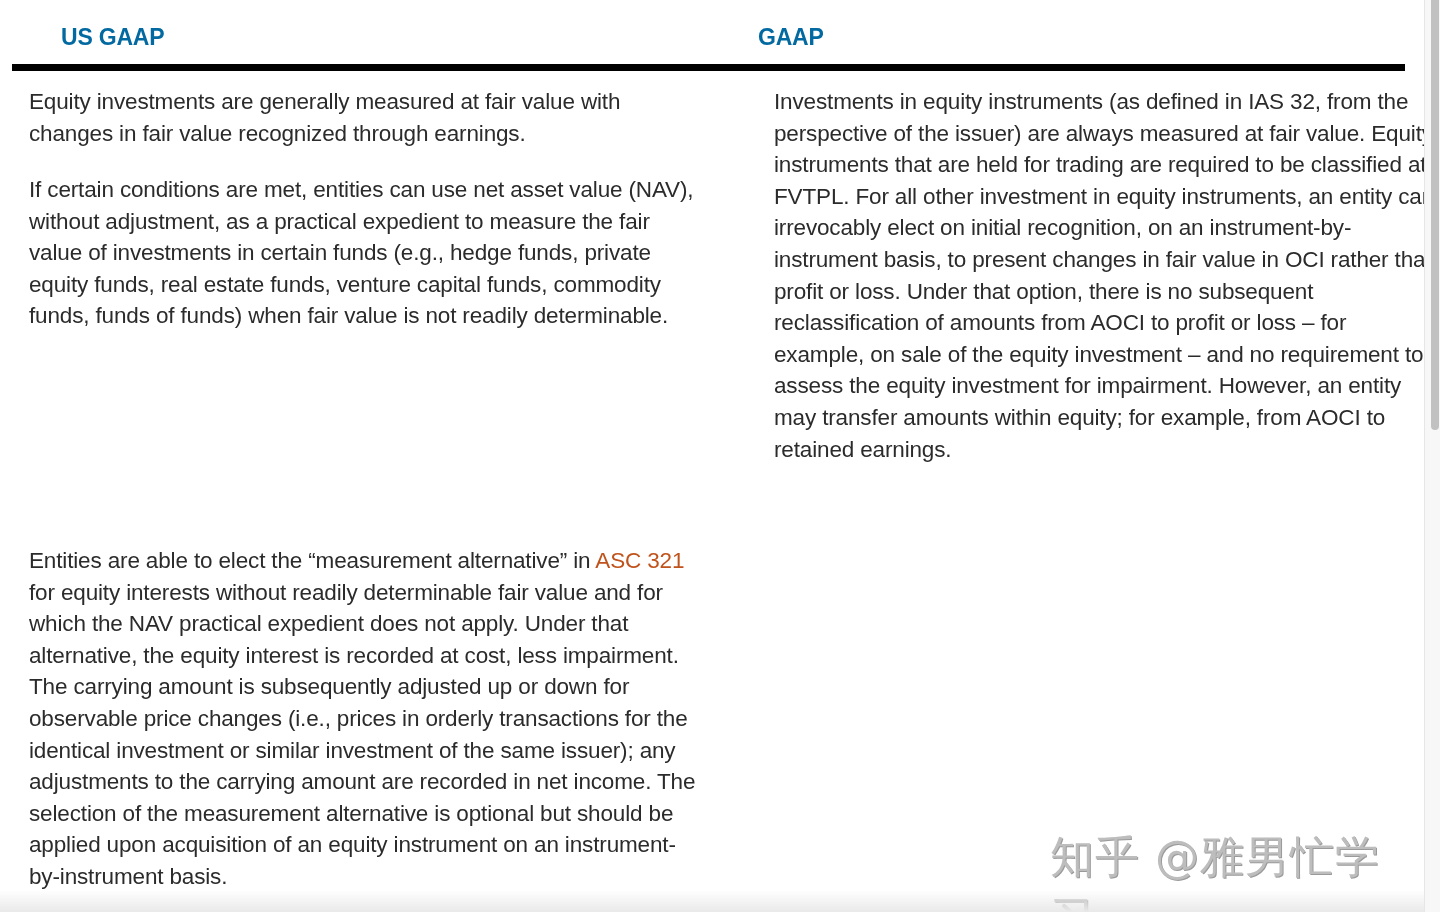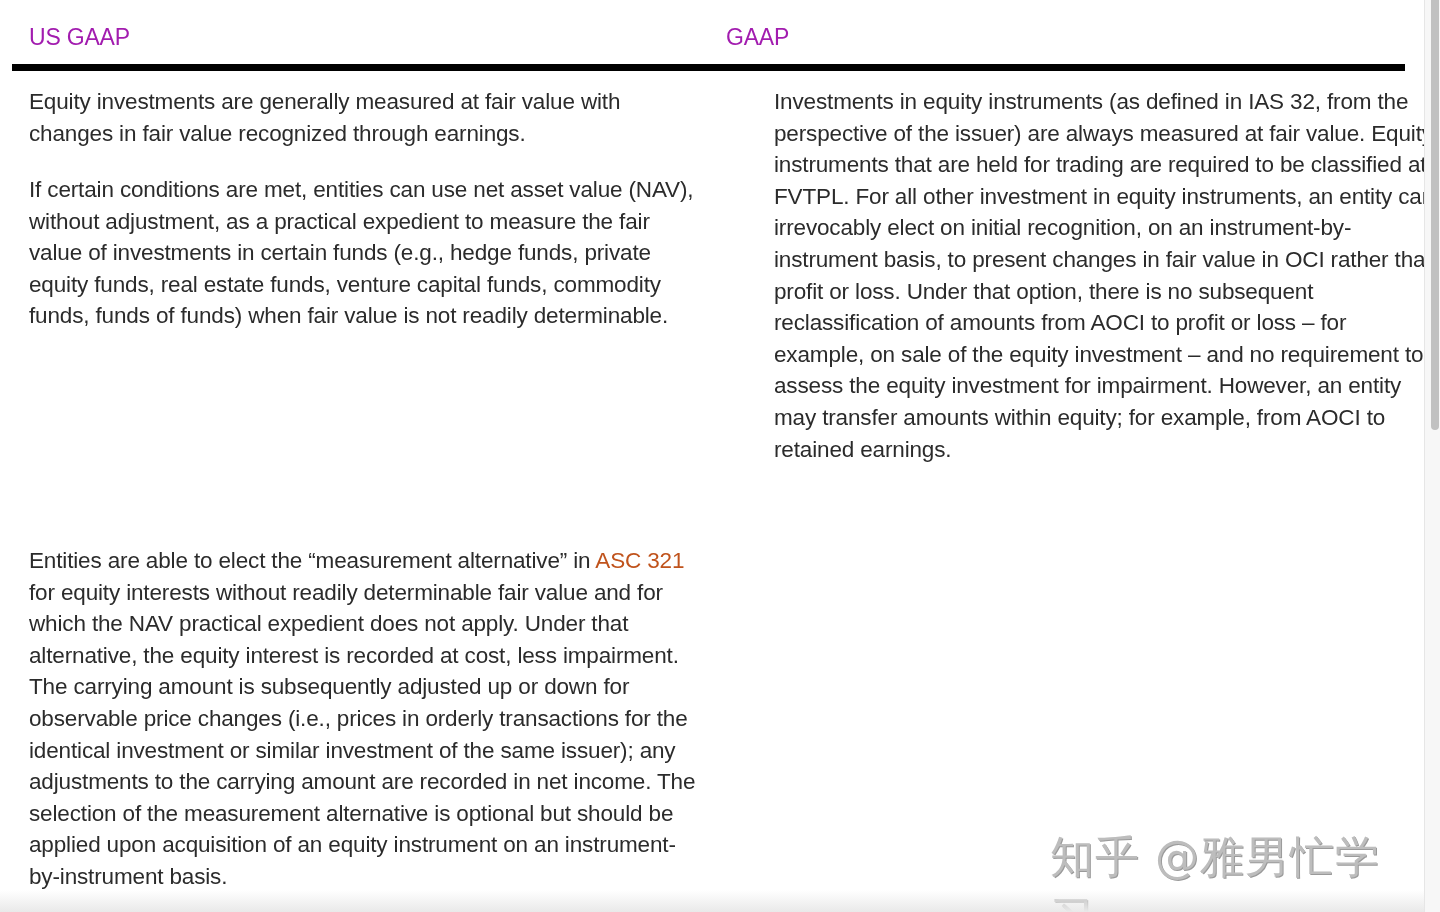--- a/index.html
+++ b/index.html
@@ -4,21 +4,21 @@
   <style>
     html, body { margin:0; padding:0; }
     body {
       width:1440px; height:912px; overflow:hidden; position:relative;
       background:#ffffff;
       font-family:"Liberation Sans", sans-serif;
       color:#2a2a2a;
     }
     .page { position:absolute; left:0; top:0; width:1424px; height:912px; }
     .hdr-row { position:absolute; top:0; left:0; width:1424px; height:68px; }
-    .hdr { position:absolute; top:24px; font-weight:normal; font-size:23px; color:#a21caf; letter-spacing:-0.2px; }
+    .hdr { position:absolute; top:24px; font-weight:bold; font-size:23px; color:#0369a1; letter-spacing:-0.2px;margin-left:32px; }
     .hdr.left { left:29px; }
     .hdr.right { left:726px; }
     .rule { position:absolute; top:64px; left:12px; width:1393px; height:7px; background:#000; }
     .cell {
       position:absolute; font-size:22.5px; line-height:31.6px; color:#2b2b2b;
       letter-spacing:-0.15px;
     }
     .cell p { margin:0; }
     .c-l1 { left:29px; top:86px; width:668px; }
     .c-l2 { left:29px; top:174px; width:668px; }

